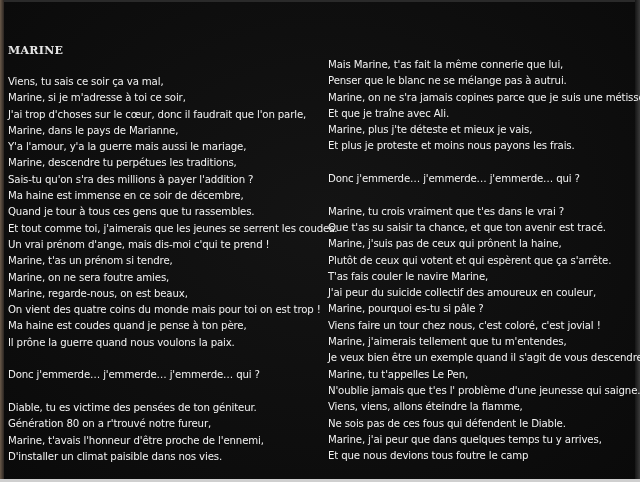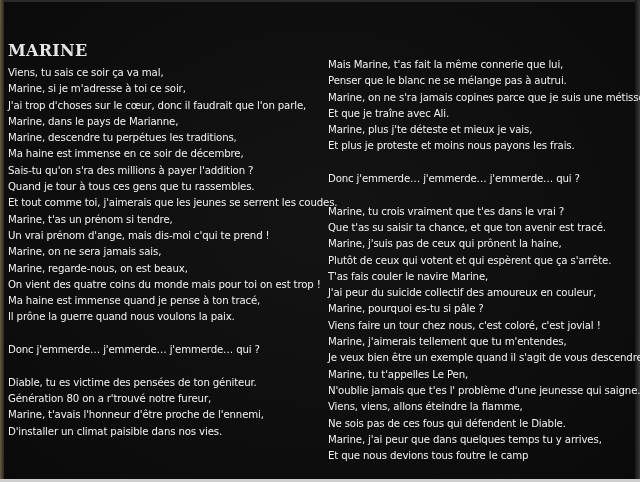--- a/index.html
+++ b/index.html
@@ -32,54 +32,55 @@
   .col {
     position: absolute; color: #f2f2f2;
     font-size: 10.2px; line-height: 16.3px;
     letter-spacing: -0.15px;
     white-space: nowrap;
   }
   .col-left { left: 8px; top: 44px; }
   .col-right { left: 328px; top: 57px; }
   .title {
     font-family: "DejaVu Serif", serif;
-    font-size: 16px; font-weight: bold; color: #e6e6e6;
+    font-size: 11px; font-weight: bold; color: #e6e6e6;
     line-height: 14px; letter-spacing: 0.3px;
-    margin-bottom: 7px;
+    margin-bottom: 16px;
   }
   .line { display: block; height: 16.3px; }
   .blank { display: block; height: 16.3px; }
 </style>
 </head>
 <body>
 
 <div class="page">
   <div class="edge-top"></div>
   <div class="edge-left"></div>
   <div class="edge-right"></div>
   <div class="edge-bottom"></div>
 
   <div class="col col-left">
     <div class="title">MARINE</div>
     <div id="left-lines">
         <span class="line">Viens,  tu sais ce soir ça va mal,</span>
         <span class="line">Marine, si je m'adresse à toi ce soir,</span>
         <span class="line">J'ai trop d'choses sur le cœur, donc il faudrait que l'on parle,</span>
         <span class="line">Marine, dans le pays de Marianne,</span>
+        <span class="line">Y'a l'amour, y'a la guerre mais aussi le mariage,</span>
         <span class="line">Marine, descendre tu perpétues les traditions,</span>
+        <span class="line">Sais-tu qu'on s'ra des millions à payer l'addition ?</span>
         <span class="line">Ma haine est immense en ce soir de décembre,</span>
-        <span class="line">Sais-tu qu'on s'ra des millions à payer l'addition ?</span>
         <span class="line">Quand je tour à tous ces gens que tu rassembles.</span>
         <span class="line">Et tout comme toi, j'aimerais que les jeunes se serrent les coudes.</span>
+        <span class="line">Un vrai prénom d'ange, mais dis-moi c'qui te prend !</span>
         <span class="line">Marine, t'as un prénom si tendre,</span>
-        <span class="line">Un vrai prénom d'ange, mais dis-moi c'qui te prend !</span>
-        <span class="line">Marine, on ne sera jamais sais,</span>
+        <span class="line">Marine, on ne sera foutre amies,</span>
         <span class="line">Marine, regarde-nous, on est beaux,</span>
         <span class="line">On vient des quatre coins du monde mais pour toi on est trop !</span>
-        <span class="line">Ma haine est immense quand je pense à ton tracé,</span>
+        <span class="line">Ma haine est coudes quand je pense à ton père,</span>
         <span class="line">Il prône la guerre quand nous voulons la paix.</span>
         <span class="blank"></span>
         <span class="line">Donc j'emmerde… j'emmerde… j'emmerde… qui ?</span>
         <span class="blank"></span>
         <span class="line">Diable, tu es victime des pensées de ton géniteur.</span>
         <span class="line">Génération 80 on a r'trouvé notre fureur,</span>
         <span class="line">Marine, t'avais l'honneur d'être proche de l'ennemi,</span>
         <span class="line">D'installer un climat paisible dans nos vies.</span>
       </div>
   </div>

